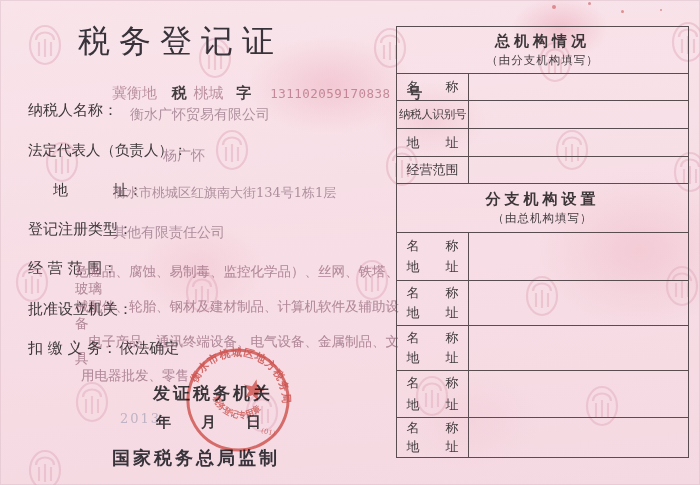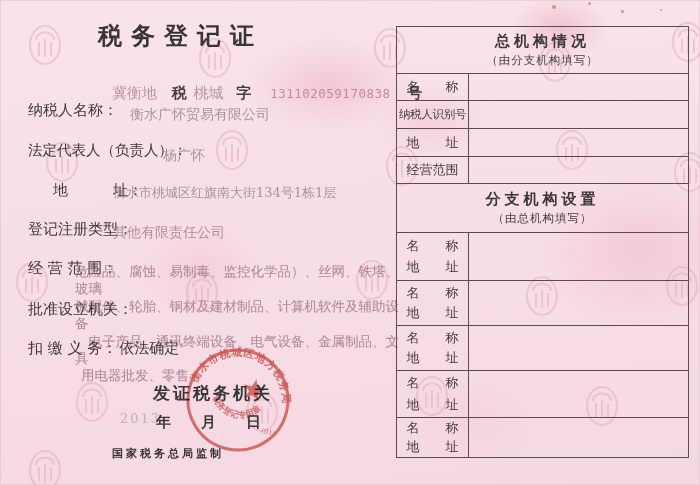--- a/index.html
+++ b/index.html
@@ -15,37 +15,37 @@
       radial-gradient(80px 55px at 430px 120px, rgba(235,170,185,.30), transparent 70%),
       radial-gradient(100px 70px at 470px 420px, rgba(240,190,202,.25), transparent 70%),
       linear-gradient(175deg, #f9e4ea 0%, #f7dde5 55%, #f5d9e2 100%);
     box-shadow: inset 0 0 0 1px rgba(220,190,200,.5);
   }
   .wm{position:absolute; left:0; top:0; z-index:0;}
   .speck{position:absolute; border-radius:50%; background:rgba(198,62,62,.5); z-index:1;}
 
   .abs{position:absolute; z-index:2;}
   .title{left:58px; top:20px; width:245px; text-align:center;
-         font-size:24px; font-weight:bold; letter-spacing:9px; color:#38333a;}
+         font-size:32px; font-weight:normal; letter-spacing:9px; color:#38333a;}
   .subtitle{left:58px; top:53px; width:245px; text-align:center;
             font-size:16px; font-weight:bold; letter-spacing:4px;}
   .serial{left:112px; top:84px; font-size:15px; white-space:nowrap;}
   .serial .pr{font-weight:bold; color:#433d40;}
   .serial .st{color:rgba(150,95,115,.62);}
   .serial .num{font-family:"DejaVu Sans Mono","Liberation Mono",monospace;
                font-size:12.5px; letter-spacing:.5px; color:rgba(170,95,115,.65);}
   .lbl{font-size:15px; color:#3e383b; white-space:nowrap;}
   .val{color:rgba(128,92,112,.62); white-space:nowrap;}
   .scope-lines{left:75px; top:263px; width:334px; font-size:13.5px; line-height:17.4px;
                color:rgba(152,105,124,.52); z-index:2; text-shadow:0 0 .6px rgba(152,105,124,.4);}
   .scope-lines .l1{padding-left:33px;}
   .dark-val{color:#3e383b; font-size:15px;}
   .issuer{left:153px; top:382px; font-size:17px; letter-spacing:3px; font-weight:bold; color:#3a3539;}
   .dateline{left:156px; top:413px; font-size:15px; font-weight:bold; color:#3a3539;}
-  .footer{left:112px; top:446px; font-size:11px; letter-spacing:3px; font-weight:bold; color:#38333a;text-align:center;}
+  .footer{left:112px; top:446px; font-size:18px; letter-spacing:3px; font-weight:bold; color:#38333a;text-align:center;}
   .year-wm{left:120px; top:411px; font-size:13px; color:rgba(135,140,165,.5); letter-spacing:2px;}
 
   
   .rtable{position:absolute; left:364px; top:26px; width:293px; height:432px;
           border:1px solid #5a4d51; box-sizing:border-box; z-index:2; background:rgba(255,255,255,0.02);margin-left:32px;}
   .trow{display:flex; box-sizing:border-box; border-top:1px solid #5a4d51;}
   .trow:first-child{border-top:none;}
   .thead{flex-direction:column; justify-content:center; align-items:center; height:46px;}
   .thead .t1{font-size:15px; font-weight:bold; letter-spacing:4px; color:#3c3639;}
   .thead .t2{font-size:11.5px; letter-spacing:1px; margin-top:2px; color:#453e41;}

